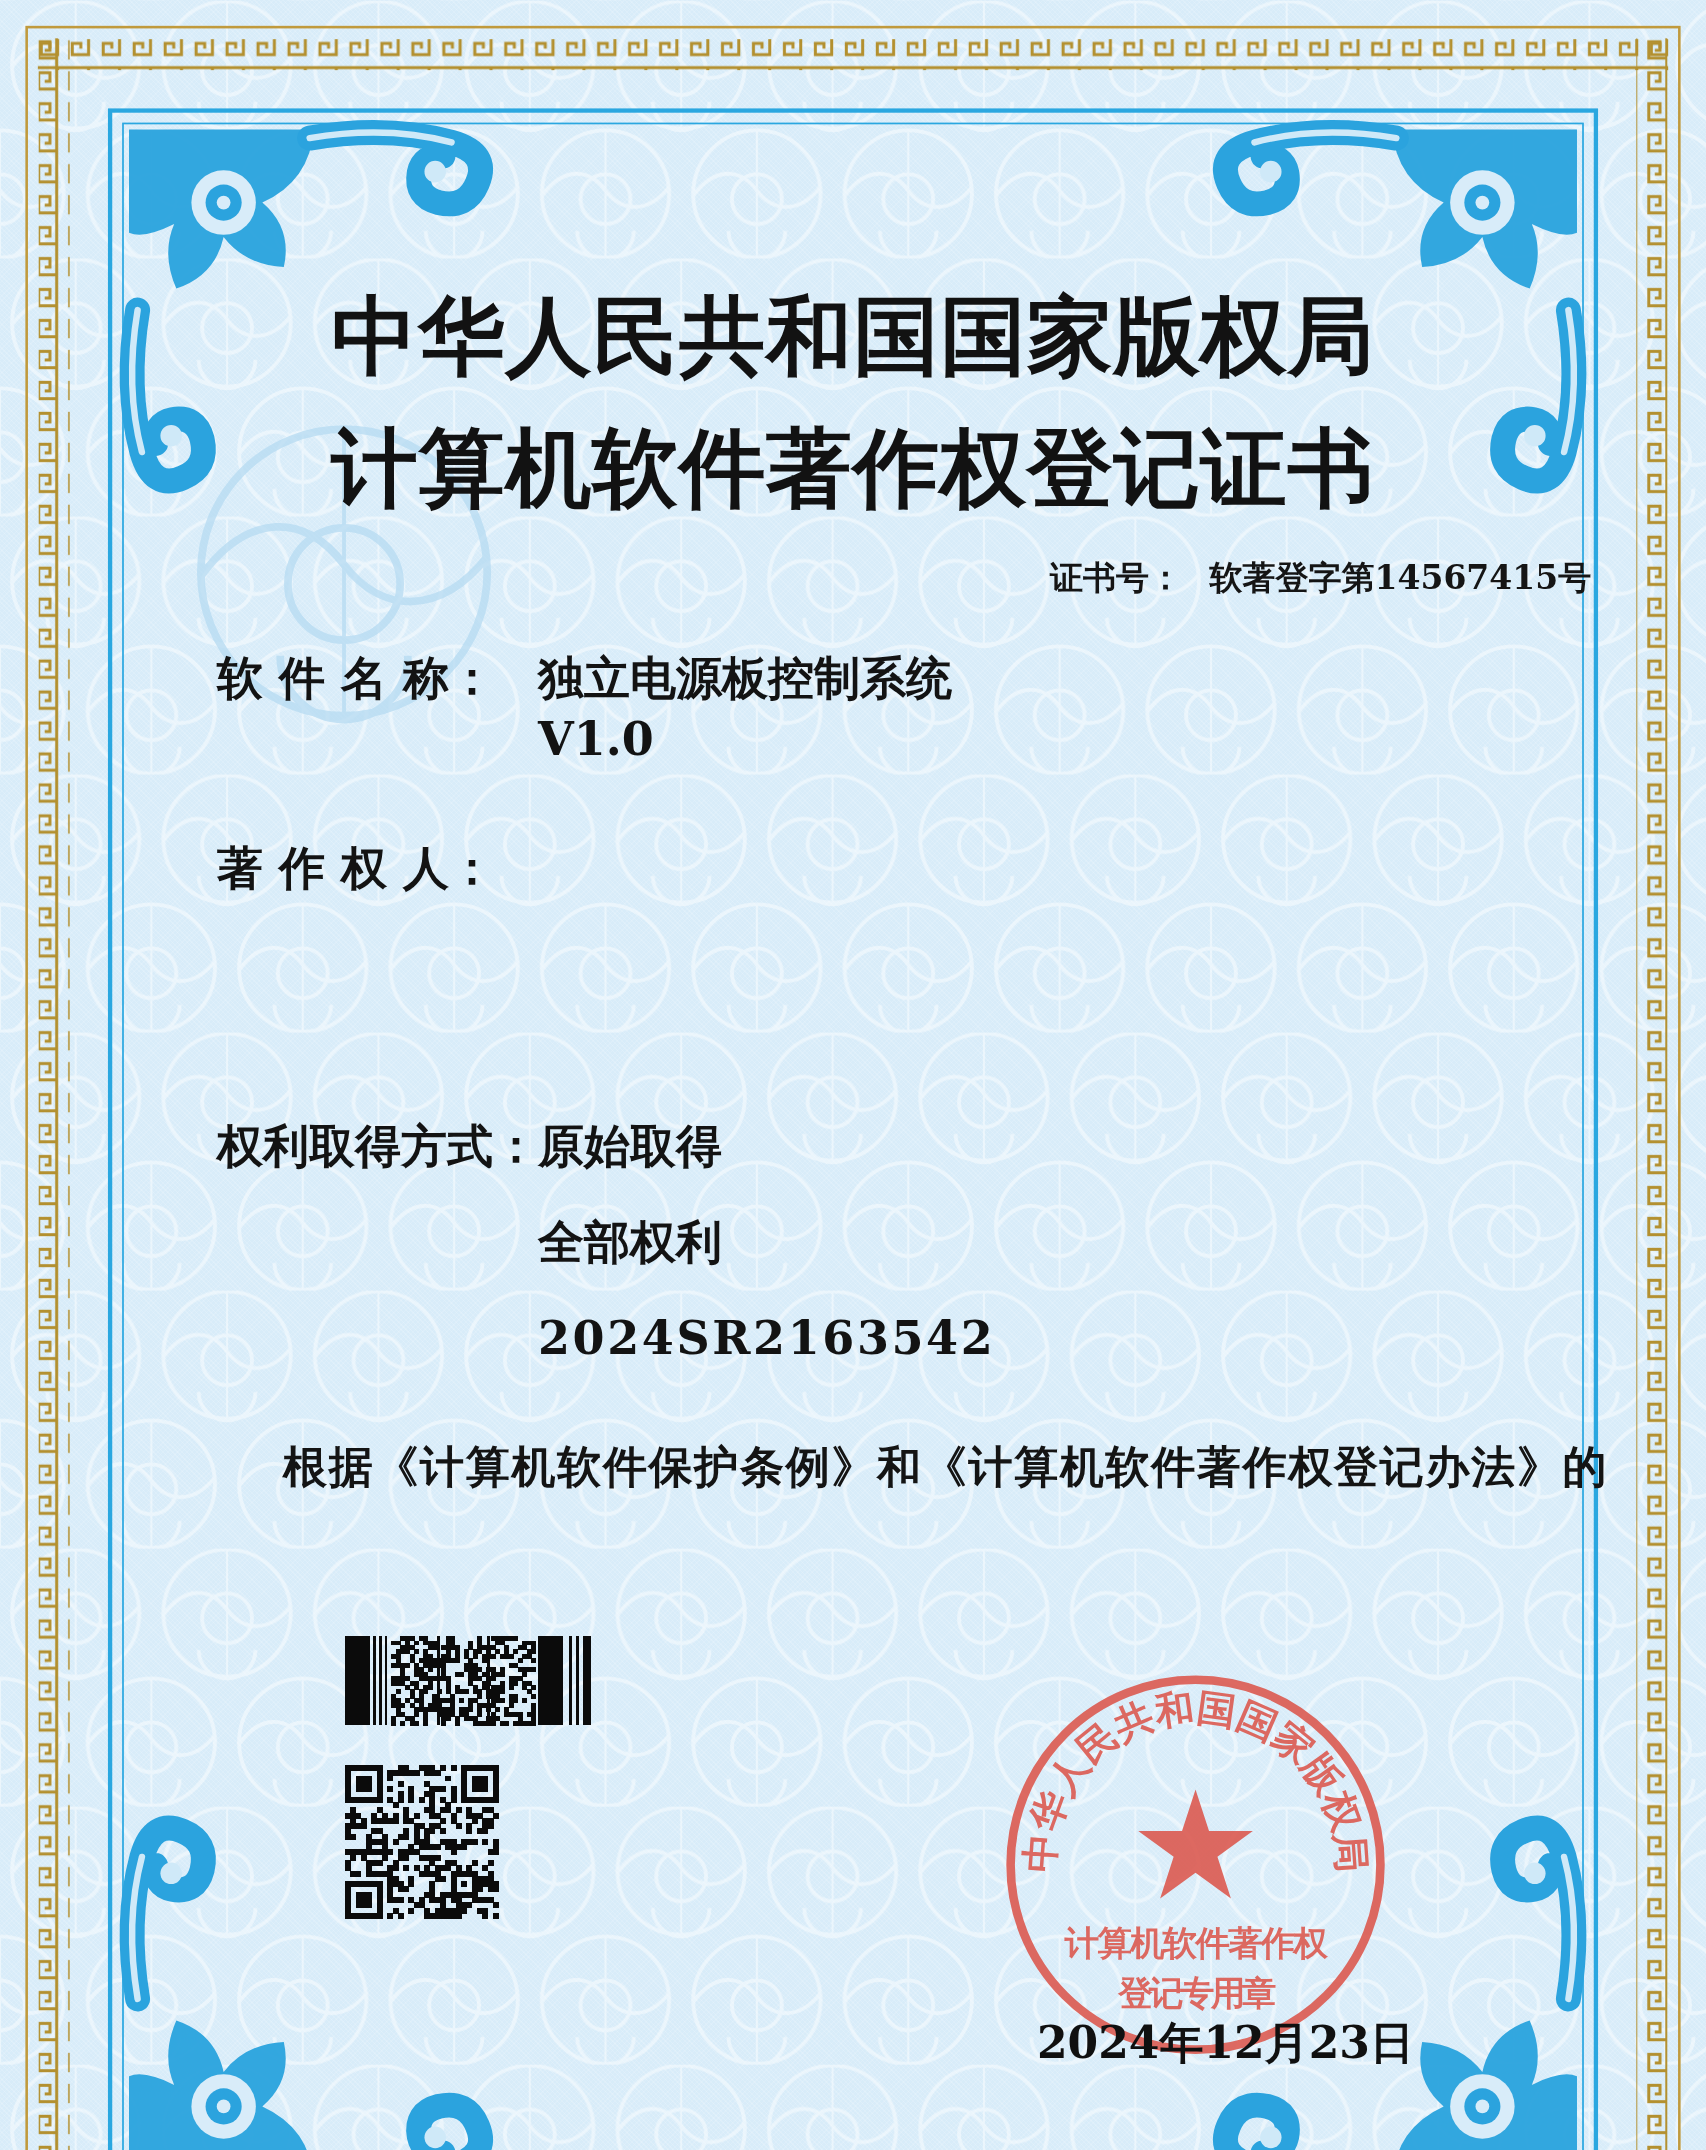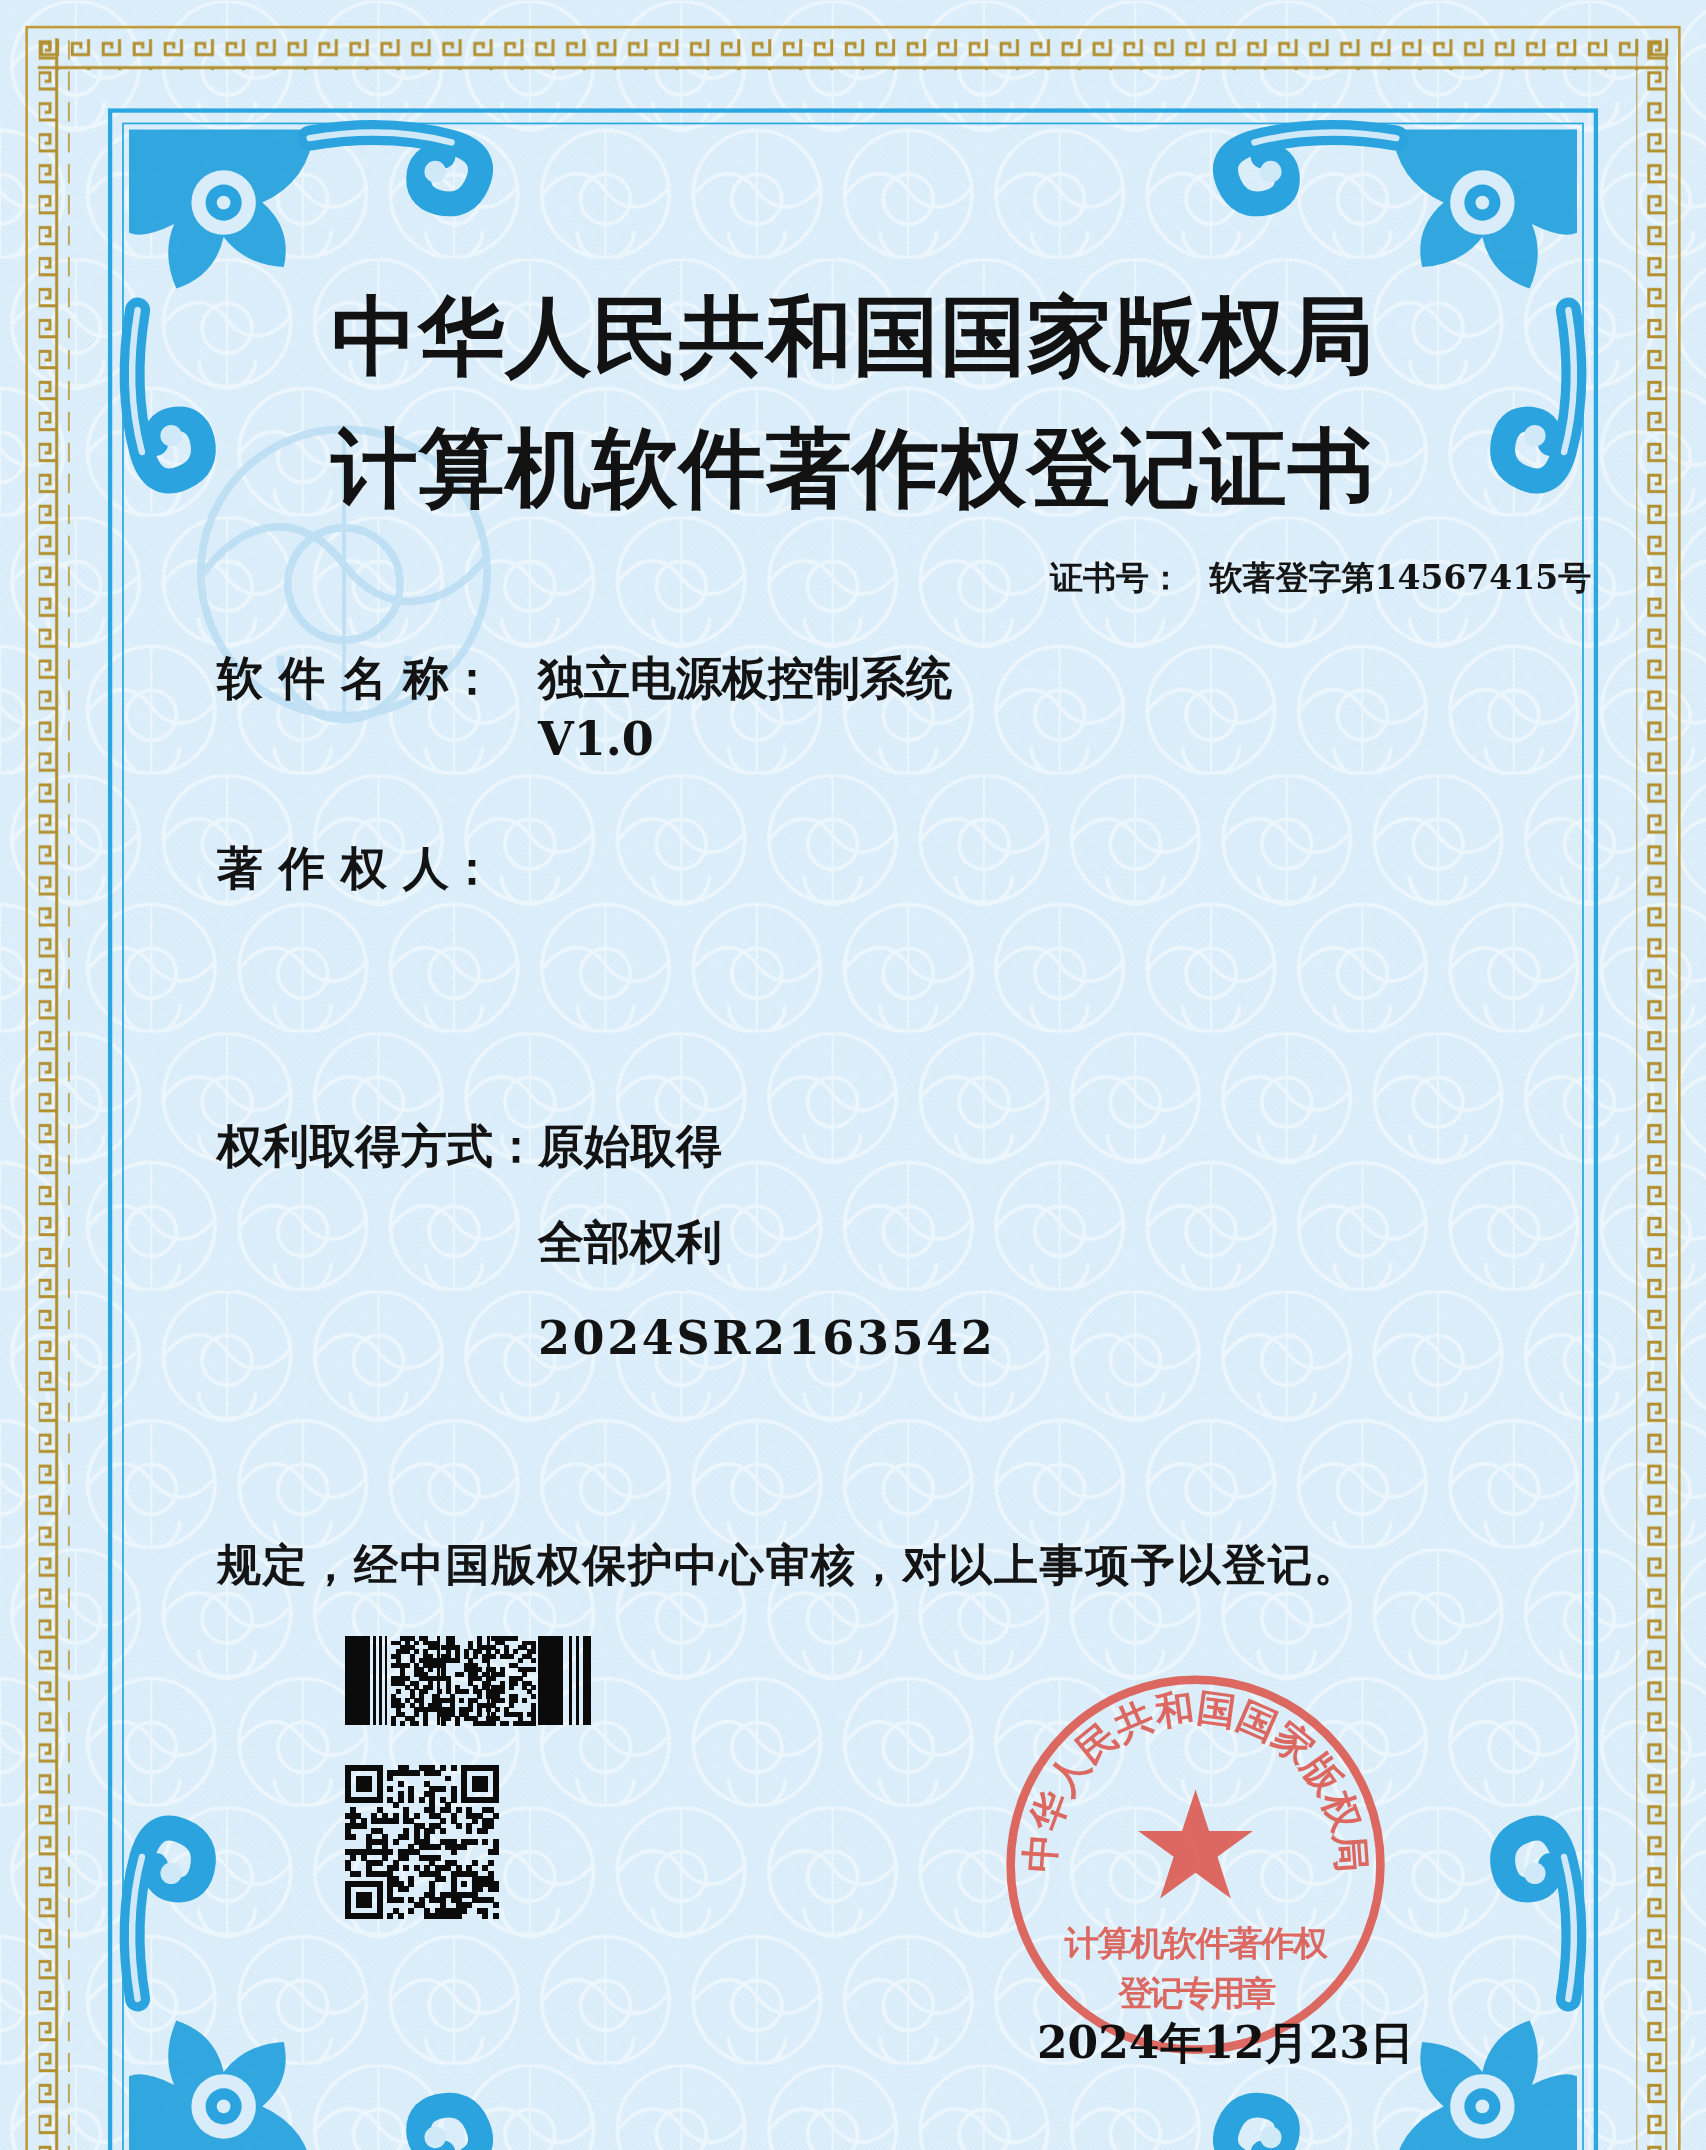--- a/index.html
+++ b/index.html
@@ -134,21 +134,21 @@
 
   <div class="abs field-label" style="top:840px">著 作 权 人：</div>
 
   <div class="abs field-label" style="top:1118px">权利取得方式：</div>
   <div class="abs field-value" style="top:1118px">原始取得</div>
 
   <div class="abs field-value" style="top:1214px">全部权利</div>
 
   <div class="abs field-value" style="top:1310px;letter-spacing:2.6px">2024SR2163542</div>
 
-  <div class="abs statement" style="left:217px;top:1536px">规定，经中国版权保护中心审核，对以上事项予以登记。</div>
+  <div class="abs statement" style="left:283px;top:1438px">根据《计算机软件保护条例》和《计算机软件著作权登记办法》的</div>
 
   <div class="abs barcode">
       <div class="m" style="left: 0px; top: 0px; width: 25px; height: 89px;"></div>
       <div class="m" style="left: 28px; top: 0px; width: 2.6px; height: 89px;"></div>
       <div class="m" style="left: 34px; top: 0px; width: 2.6px; height: 89px;"></div>
       <div class="m" style="left: 40px; top: 0px; width: 1.7px; height: 89px;"></div>
       <div class="m" style="left: 46px; top: 4.5px; width: 4.5px; height: 4.5px;"></div>
       <div class="m" style="left: 46px; top: 18px; width: 4.5px; height: 4.5px;"></div>
       <div class="m" style="left: 46px; top: 27px; width: 4.5px; height: 4.5px;"></div>
       <div class="m" style="left: 46px; top: 40px; width: 4.5px; height: 4.5px;"></div>

